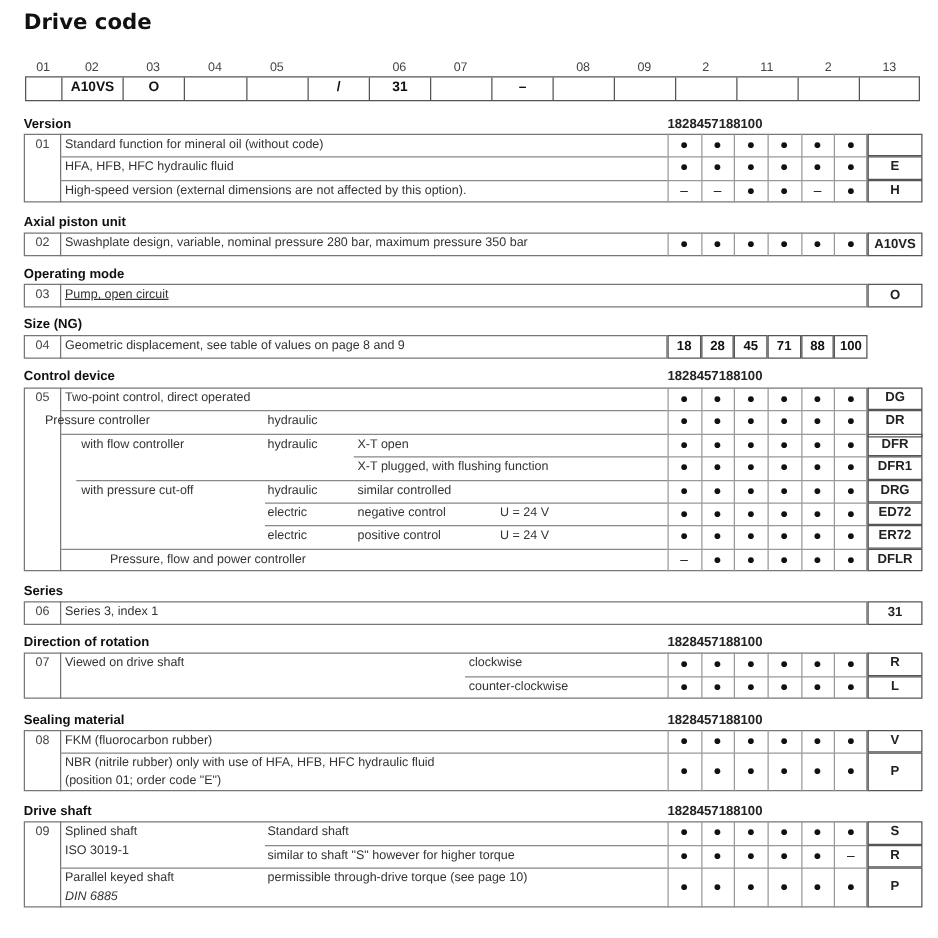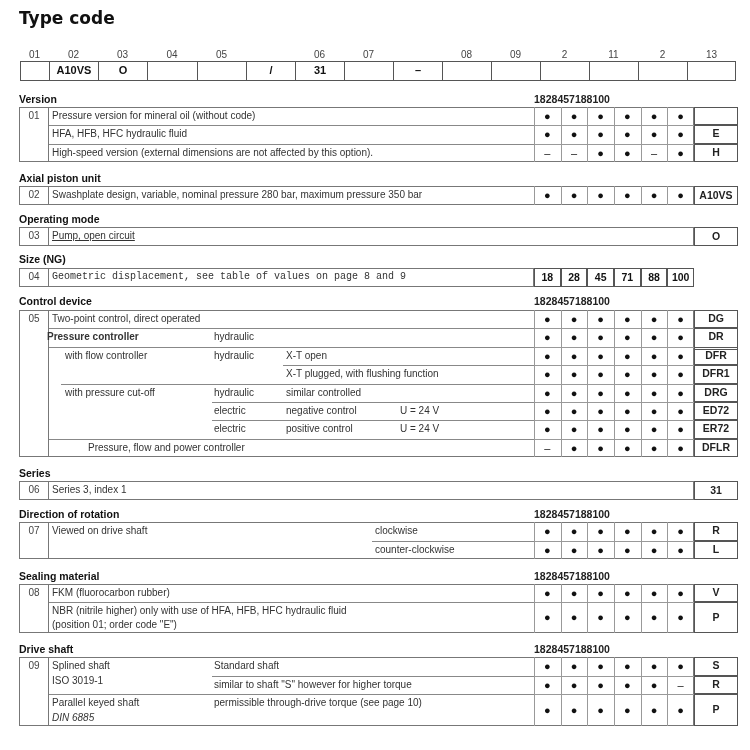--- a/index.html
+++ b/index.html
@@ -18,21 +18,21 @@
   .vline { position:absolute; border-left:1.2px solid #777; }
   .hline { position:absolute; border-top:1px solid #888; }
   .cell { position:absolute; width:26.67px; text-align:center; font-size:11px; color:#111; box-sizing:border-box; }
   .codebox { position:absolute; left:694px; width:44px; border:1.5px solid #555; box-sizing:border-box;
              text-align:center; font-weight:bold; font-size:10.5px; color:#222; }
   .txt { position:absolute; font-size:10px; color:#333; white-space:nowrap; }
 </style>
 </head>
 <body>
 
-<div class="abs title">Type code</div>
+<div class="abs title">Drive code</div>
 
 <div id="typecode">
     <div class="code-box" style="left: 20px; width: 716px;">
       <div class="code-cell" style="left: 0px; width: 29px; border-right: 1.2px solid rgb(85, 85, 85);"></div>
       <div class="code-cell" style="left: 29px; width: 49px; border-right: 1.2px solid rgb(85, 85, 85);">A10VS</div>
       <div class="code-cell" style="left: 78px; width: 49px; border-right: 1.2px solid rgb(85, 85, 85);">O</div>
       <div class="code-cell" style="left: 127px; width: 50px; border-right: 1.2px solid rgb(85, 85, 85);"></div>
       <div class="code-cell" style="left: 177px; width: 49px; border-right: 1.2px solid rgb(85, 85, 85);"></div>
       <div class="code-cell" style="left: 226px; width: 49px; border-right: 1.2px solid rgb(85, 85, 85);">/</div>
       <div class="code-cell" style="left: 275px; width: 49px; border-right: 1.2px solid rgb(85, 85, 85);">31</div>
@@ -73,21 +73,21 @@
     <div class="tbl" style="top: 107px; height: 55px; left: 19px; width: 675px;"></div>
     <div class="vline" style="left: 48px; top: 107px; height: 55px;"></div>
     <div class="vline" style="left: 534px; top: 107px; height: 55px; border-color: rgb(153, 153, 153);"></div>
     <div class="vline" style="left: 560.67px; top: 107px; height: 55px; border-color: rgb(153, 153, 153);"></div>
     <div class="vline" style="left: 587.34px; top: 107px; height: 55px; border-color: rgb(153, 153, 153);"></div>
     <div class="vline" style="left: 614.01px; top: 107px; height: 55px; border-color: rgb(153, 153, 153);"></div>
     <div class="vline" style="left: 640.68px; top: 107px; height: 55px; border-color: rgb(153, 153, 153);"></div>
     <div class="vline" style="left: 667.35px; top: 107px; height: 55px; border-color: rgb(153, 153, 153);"></div>
     <div class="vline" style="left: 694.02px; top: 107px; height: 55px; border-color: rgb(153, 153, 153);"></div>
     <div class="num" style="left: 19px; top: 110px; width: 30px;">01</div>
-    <div class="txt" style="left: 52px; top: 110px;">Pressure version for mineral oil (without code)</div>
+    <div class="txt" style="left: 52px; top: 110px;">Standard function for mineral oil (without code)</div>
     <div class="cell" style="left: 534px; top: 107px; height: 18.3px; line-height: 18.3px;">●</div>
     <div class="cell" style="left: 560.67px; top: 107px; height: 18.3px; line-height: 18.3px;">●</div>
     <div class="cell" style="left: 587.34px; top: 107px; height: 18.3px; line-height: 18.3px;">●</div>
     <div class="cell" style="left: 614.01px; top: 107px; height: 18.3px; line-height: 18.3px;">●</div>
     <div class="cell" style="left: 640.68px; top: 107px; height: 18.3px; line-height: 18.3px;">●</div>
     <div class="cell" style="left: 667.35px; top: 107px; height: 18.3px; line-height: 18.3px;">●</div>
     <div class="codebox" style="top: 107px; height: 18.3px; line-height: 15.3px;"></div>
     <div class="hline" style="left: 49px; top: 125.3px; width: 485px; border-color: rgb(136, 136, 136);"></div>
     <div class="hline" style="left: 534px; top: 125.3px; width: 160px; border-color: rgb(153, 153, 153);"></div>
     <div class="txt" style="left: 52px; top: 128.3px;">HFA, HFB, HFC hydraulic fluid</div>
@@ -130,21 +130,21 @@
     <div class="section-title" style="top: 213px;">Operating mode</div>
     <div class="tbl" style="top: 227px; height: 19px; left: 19px; width: 675px;"></div>
     <div class="vline" style="left: 48px; top: 227px; height: 19px;"></div>
     <div class="num" style="left: 19px; top: 230px; width: 30px;">03</div>
     <div class="txt" style="left: 52px; top: 230px; text-decoration: underline;">Pump, open circuit</div>
     <div class="codebox" style="top: 227px; height: 19px; line-height: 16px;">O</div>
     <div class="section-title" style="top: 253px;">Size (NG)</div>
     <div class="tbl" style="top: 268px; height: 19px; left: 19px; width: 515px;"></div>
     <div class="vline" style="left: 48px; top: 268px; height: 19px;"></div>
     <div class="num" style="left: 19px; top: 271px; width: 30px;">04</div>
-    <div class="txt" style="left: 52px; top: 271px; font-family: Liberation Mono, monospace;">Geometric displacement, see table of values on page 8 and 9</div>
+    <div class="txt" style="left: 52px; top: 271px;">Geometric displacement, see table of values on page 8 and 9</div>
     <div class="cell" style="left: 534px; top: 268px; height: 19px; line-height: 17px; border: 1.4px solid rgb(85, 85, 85); font-weight: bold; font-size: 10.5px;">18</div>
     <div class="cell" style="left: 560.67px; top: 268px; height: 19px; line-height: 17px; border: 1.4px solid rgb(85, 85, 85); font-weight: bold; font-size: 10.5px;">28</div>
     <div class="cell" style="left: 587.34px; top: 268px; height: 19px; line-height: 17px; border: 1.4px solid rgb(85, 85, 85); font-weight: bold; font-size: 10.5px;">45</div>
     <div class="cell" style="left: 614.01px; top: 268px; height: 19px; line-height: 17px; border: 1.4px solid rgb(85, 85, 85); font-weight: bold; font-size: 10.5px;">71</div>
     <div class="cell" style="left: 640.68px; top: 268px; height: 19px; line-height: 17px; border: 1.4px solid rgb(85, 85, 85); font-weight: bold; font-size: 10.5px;">88</div>
     <div class="cell" style="left: 667.35px; top: 268px; height: 19px; line-height: 17px; border: 1.4px solid rgb(85, 85, 85); font-weight: bold; font-size: 10.5px;">100</div>
     <div class="section-title" style="top: 295px;">Control device</div>
     <div class="sizes-head" style="top: 295px;">
       <div>18</div>
       <div>28</div>
@@ -166,21 +166,21 @@
     <div class="txt" style="left: 52px; top: 313px;">Two-point control, direct operated</div>
     <div class="cell" style="left: 534px; top: 310px; height: 18.4px; line-height: 18.4px;">●</div>
     <div class="cell" style="left: 560.67px; top: 310px; height: 18.4px; line-height: 18.4px;">●</div>
     <div class="cell" style="left: 587.34px; top: 310px; height: 18.4px; line-height: 18.4px;">●</div>
     <div class="cell" style="left: 614.01px; top: 310px; height: 18.4px; line-height: 18.4px;">●</div>
     <div class="cell" style="left: 640.68px; top: 310px; height: 18.4px; line-height: 18.4px;">●</div>
     <div class="cell" style="left: 667.35px; top: 310px; height: 18.4px; line-height: 18.4px;">●</div>
     <div class="codebox" style="top: 310px; height: 18.4px; line-height: 15.4px;">DG</div>
     <div class="hline" style="left: 49px; top: 328.4px; width: 485px; border-color: rgb(136, 136, 136);"></div>
     <div class="hline" style="left: 534px; top: 328.4px; width: 160px; border-color: rgb(153, 153, 153);"></div>
-    <div class="txt" style="left: 47px; top: 331.4px; font-weight: bold;">Pressure controller</div>
+    <div class="txt" style="left: 36px; top: 331.4px;">Pressure controller</div>
     <div class="txt" style="left: 214px; top: 331.4px;">hydraulic</div>
     <div class="cell" style="left: 534px; top: 328.4px; height: 18.4px; line-height: 18.4px;">●</div>
     <div class="cell" style="left: 560.67px; top: 328.4px; height: 18.4px; line-height: 18.4px;">●</div>
     <div class="cell" style="left: 587.34px; top: 328.4px; height: 18.4px; line-height: 18.4px;">●</div>
     <div class="cell" style="left: 614.01px; top: 328.4px; height: 18.4px; line-height: 18.4px;">●</div>
     <div class="cell" style="left: 640.68px; top: 328.4px; height: 18.4px; line-height: 18.4px;">●</div>
     <div class="cell" style="left: 667.35px; top: 328.4px; height: 18.4px; line-height: 18.4px;">●</div>
     <div class="codebox" style="top: 328.4px; height: 22px; line-height: 15.4px;">DR</div>
     <div class="hline" style="left: 49px; top: 346.8px; width: 485px; border-color: rgb(136, 136, 136);"></div>
     <div class="hline" style="left: 534px; top: 346.8px; width: 160px; border-color: rgb(153, 153, 153);"></div>
@@ -316,21 +316,21 @@
     <div class="txt" style="left: 52px; top: 587px;">FKM (fluorocarbon rubber)</div>
     <div class="cell" style="left: 534px; top: 584px; height: 18px; line-height: 18px;">●</div>
     <div class="cell" style="left: 560.67px; top: 584px; height: 18px; line-height: 18px;">●</div>
     <div class="cell" style="left: 587.34px; top: 584px; height: 18px; line-height: 18px;">●</div>
     <div class="cell" style="left: 614.01px; top: 584px; height: 18px; line-height: 18px;">●</div>
     <div class="cell" style="left: 640.68px; top: 584px; height: 18px; line-height: 18px;">●</div>
     <div class="cell" style="left: 667.35px; top: 584px; height: 18px; line-height: 18px;">●</div>
     <div class="codebox" style="top: 584px; height: 18px; line-height: 15px;">V</div>
     <div class="hline" style="left: 49px; top: 602px; width: 485px; border-color: rgb(136, 136, 136);"></div>
     <div class="hline" style="left: 534px; top: 602px; width: 160px; border-color: rgb(153, 153, 153);"></div>
-    <div class="txt" style="left: 52px; top: 605px;">NBR (nitrile higher) only with use of HFA, HFB, HFC hydraulic fluid</div>
+    <div class="txt" style="left: 52px; top: 605px;">NBR (nitrile rubber) only with use of HFA, HFB, HFC hydraulic fluid</div>
     <div class="txt" style="left: 52px; top: 619px;">(position 01; order code "E")</div>
     <div class="cell" style="left: 534px; top: 602px; height: 31px; line-height: 31px;">●</div>
     <div class="cell" style="left: 560.67px; top: 602px; height: 31px; line-height: 31px;">●</div>
     <div class="cell" style="left: 587.34px; top: 602px; height: 31px; line-height: 31px;">●</div>
     <div class="cell" style="left: 614.01px; top: 602px; height: 31px; line-height: 31px;">●</div>
     <div class="cell" style="left: 640.68px; top: 602px; height: 31px; line-height: 31px;">●</div>
     <div class="cell" style="left: 667.35px; top: 602px; height: 31px; line-height: 31px;">●</div>
     <div class="codebox" style="top: 602px; height: 31px; line-height: 28px;">P</div>
     <div class="section-title" style="top: 643px;">Drive shaft</div>
     <div class="sizes-head" style="top: 643px;">

